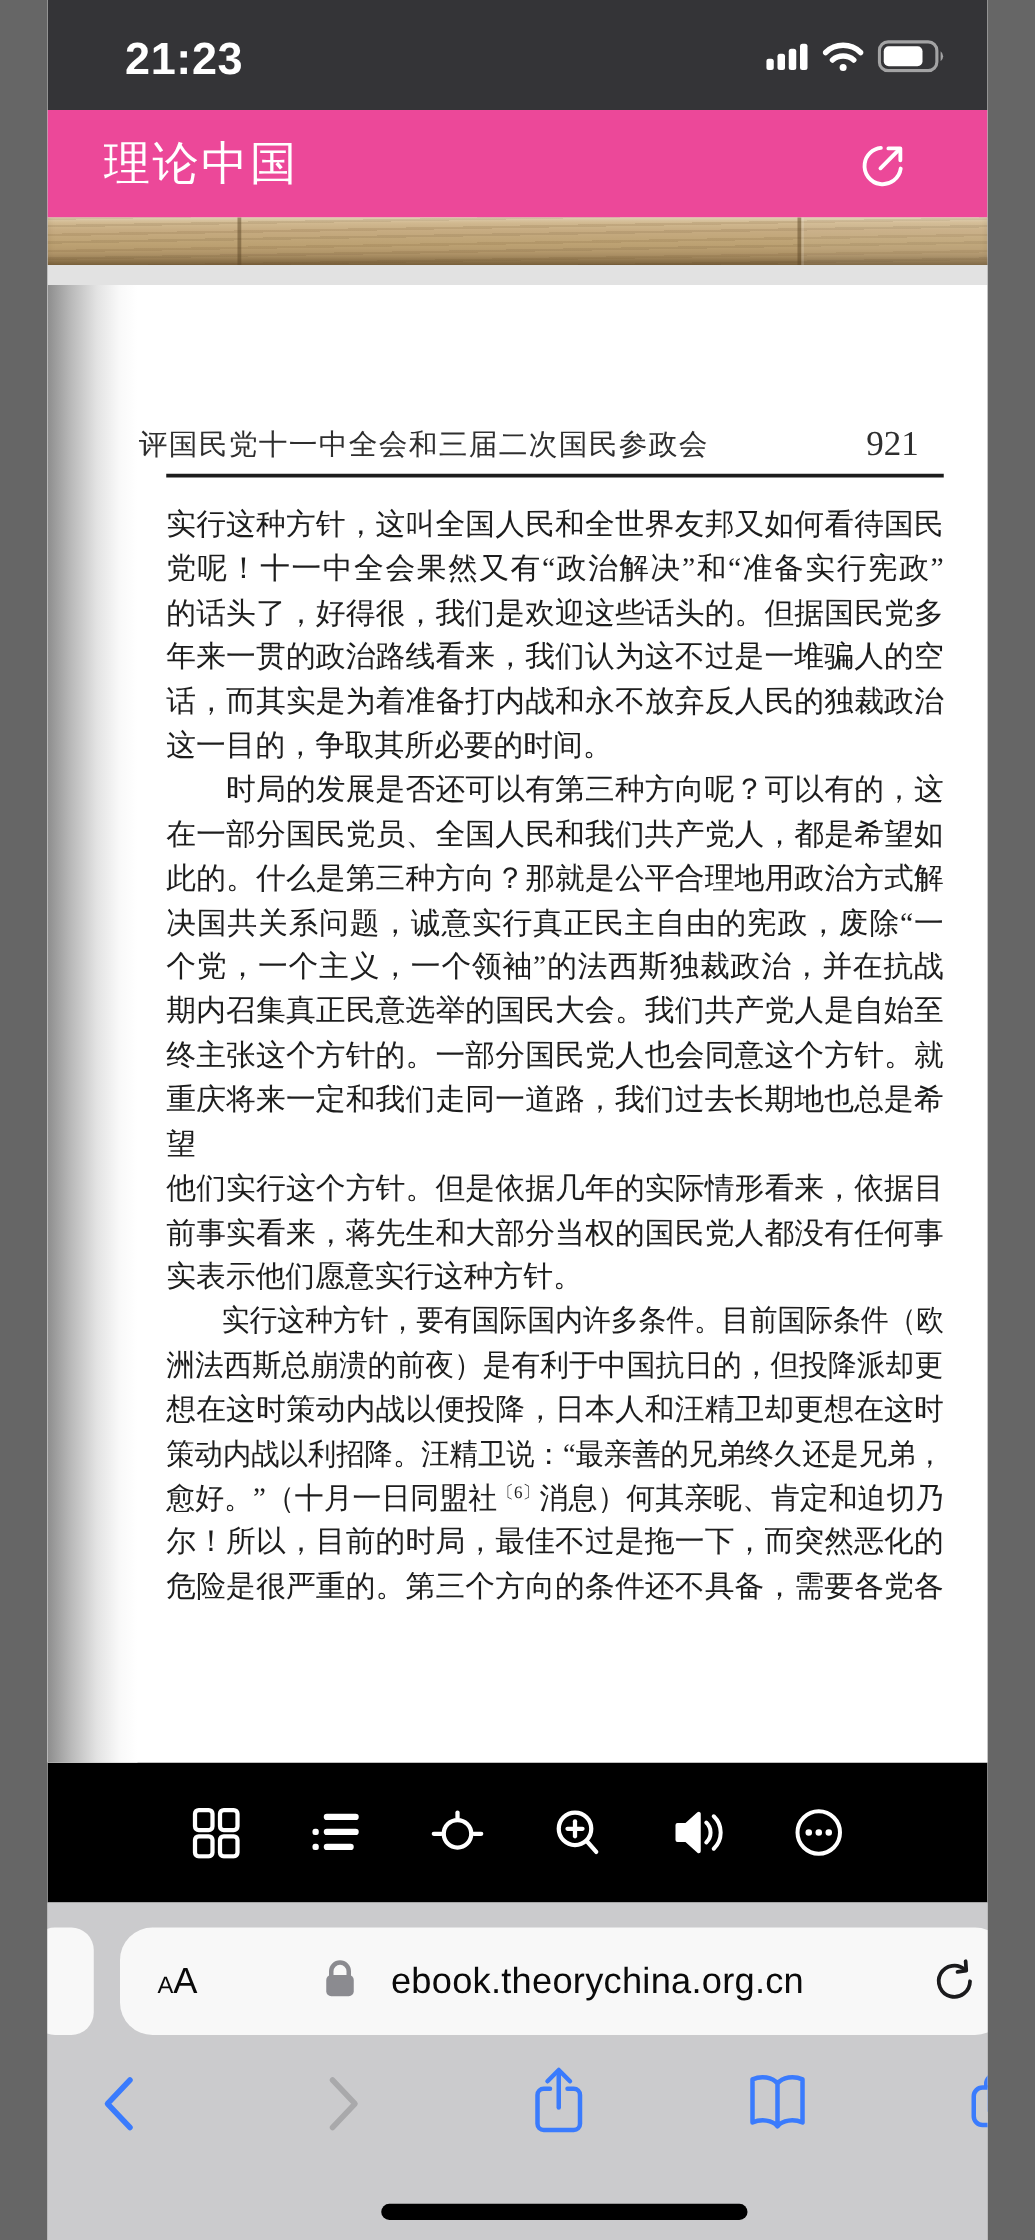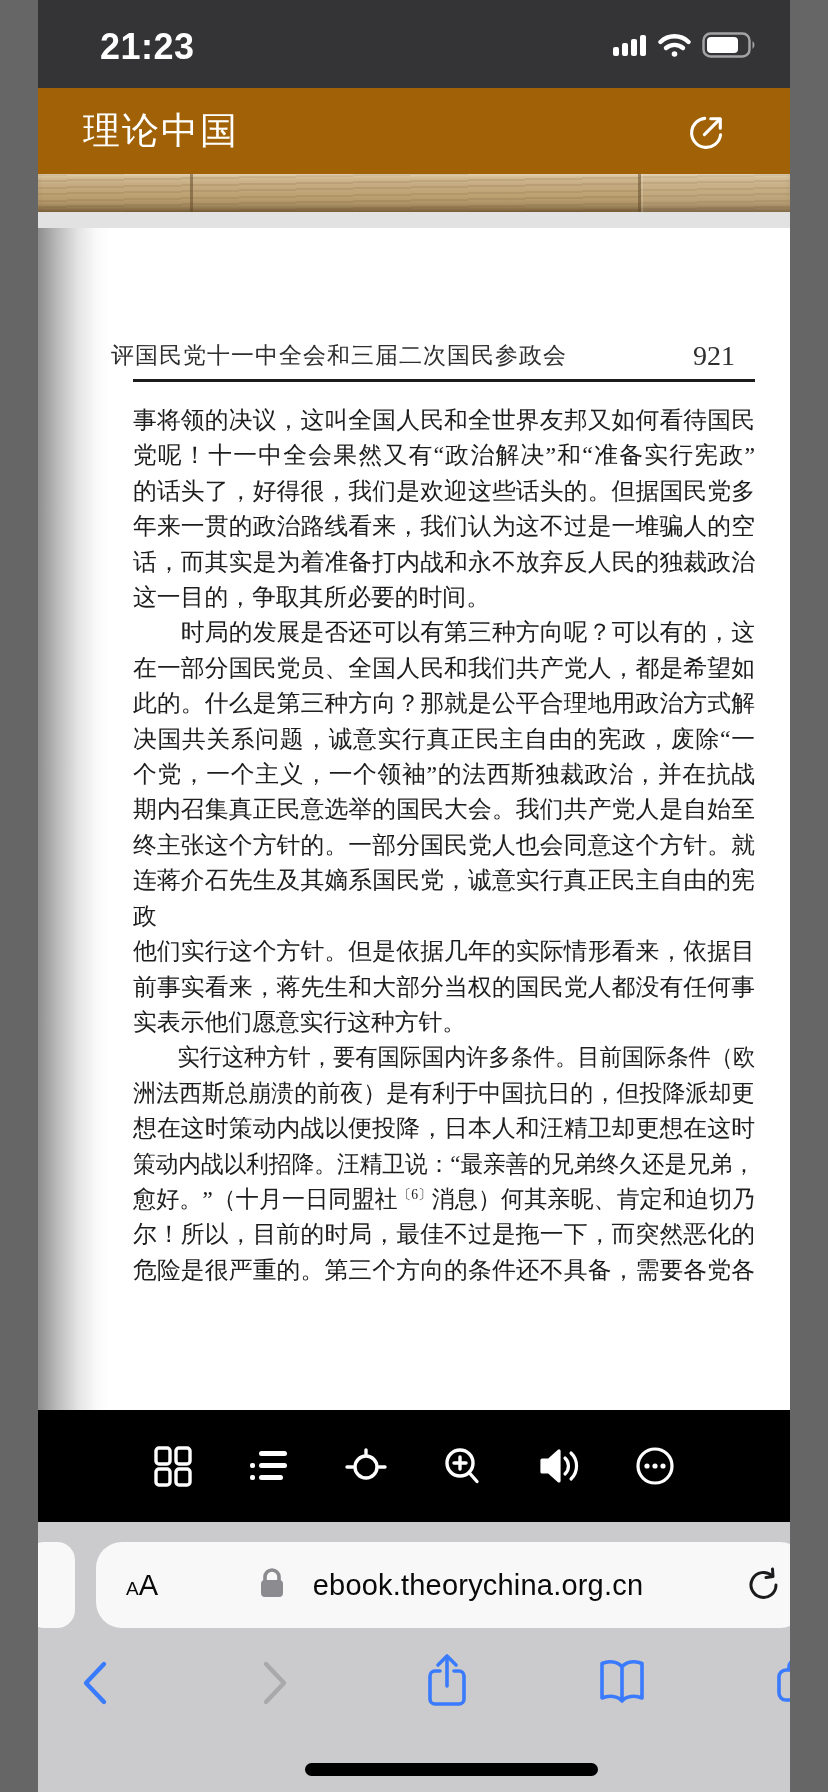--- a/index.html
+++ b/index.html
@@ -6,21 +6,21 @@
   .screen{position:relative;width:752px;height:1792px;margin:0 auto;overflow:hidden;
           font-family:"Liberation Sans","DejaVu Sans",sans-serif;background:#fff;}
 
   
   .status-bar{height:88px;background:#343437;display:flex;align-items:center;
               justify-content:space-between;padding:6px 34px 0 62px;box-sizing:border-box;}
   .sb-time{color:#fff;font-size:36px;font-weight:600;letter-spacing:.5px;}
   .sb-icons{display:flex;align-items:center;gap:11px;}
 
   
-  .app-bar{height:86px;background:#a16207;position:relative;display:flex;align-items:center;text-align:center;}
+  .app-bar{height:86px;background:#ec4899;position:relative;display:flex;align-items:center;text-align:center;}
   .app-title{color:#fff;font-size:37px;margin-left:45px;
              font-family:"Liberation Serif","DejaVu Serif",serif;letter-spacing:2px;}
   .app-ic{position:absolute;top:23px;width:40px;height:40px;}
   .app-ic.share{left:650px;}
   .app-ic.help{left:751px;}
 
   
   .wood{height:38px;position:relative;
     background:
       repeating-linear-gradient(179deg, rgba(121,92,52,.16) 0 2px, rgba(255,255,255,0) 2px 6px, rgba(90,66,34,.12) 6px 8px, rgba(255,255,255,0) 8px 13px),
@@ -131,34 +131,34 @@
   <div class="grey-band"></div>
 
   <div class="page">
     <div class="col">
       <div class="run-head">
         <span class="rh-title">评国民党十一中全会和三届二次国民参政会</span>
         <span class="rh-num">921</span>
       </div>
       <div class="rule"></div>
       <div class="body-text">
-          <div class="bl" style="">事将领的决议，这叫全国人民和全世界友邦又如何看待国民</div>
+          <div class="bl" style="">实行这种方针，这叫全国人民和全世界友邦又如何看待国民</div>
           <div class="bl" style="">党呢！十一中全会果然又有“政治解决”和“准备实行宪政”</div>
           <div class="bl" style="">的话头了，好得很，我们是欢迎这些话头的。但据国民党多</div>
           <div class="bl" style="">年来一贯的政治路线看来，我们认为这不过是一堆骗人的空</div>
           <div class="bl" style="">话，而其实是为着准备打内战和永不放弃反人民的独裁政治</div>
           <div class="bl end" style="">这一目的，争取其所必要的时间。</div>
           <div class="bl" style="">　　时局的发展是否还可以有第三种方向呢？可以有的，这</div>
           <div class="bl" style="">在一部分国民党员、全国人民和我们共产党人，都是希望如</div>
           <div class="bl" style="">此的。什么是第三种方向？那就是公平合理地用政治方式解</div>
           <div class="bl" style="">决国共关系问题，诚意实行真正民主自由的宪政，废除“一</div>
           <div class="bl" style="">个党，一个主义，一个领袖”的法西斯独裁政治，并在抗战</div>
           <div class="bl" style="">期内召集真正民意选举的国民大会。我们共产党人是自始至</div>
           <div class="bl" style="">终主张这个方针的。一部分国民党人也会同意这个方针。就</div>
-          <div class="bl" style="">连蒋介石先生及其嫡系国民党，诚意实行真正民主自由的宪政</div>
+          <div class="bl" style="">重庆将来一定和我们走同一道路，我们过去长期地也总是希望</div>
           <div class="bl" style="">他们实行这个方针。但是依据几年的实际情形看来，依据目</div>
           <div class="bl" style="">前事实看来，蒋先生和大部分当权的国民党人都没有任何事</div>
           <div class="bl end" style="">实表示他们愿意实行这种方针。</div>
           <div class="bl" style="white-space: nowrap; text-align-last: left; transform-origin: 0px 50%; transform: scaleX(0.933934);">　　实行这种方针，要有国际国内许多条件。目前国际条件（欧</div>
           <div class="bl" style="white-space: nowrap; text-align-last: left; transform-origin: 0px 50%; transform: scaleX(0.967341);">洲法西斯总崩溃的前夜）是有利于中国抗日的，但投降派却更</div>
           <div class="bl" style="">想在这时策动内战以便投降，日本人和汪精卫却更想在这时</div>
           <div class="bl" style="white-space: nowrap; text-align-last: left; transform-origin: 0px 50%; transform: scaleX(0.952527);">策动内战以利招降。汪精卫说：“最亲善的兄弟终久还是兄弟，</div>
           <div class="bl" style="white-space: nowrap; text-align-last: left; transform-origin: 0px 50%; transform: scaleX(0.971875);">愈好。”（十月一日同盟社<sup class="fn">〔6〕</sup>消息）何其亲昵、肯定和迫切乃</div>
           <div class="bl" style="">尔！所以，目前的时局，最佳不过是拖一下，而突然恶化的</div>
           <div class="bl" style="">危险是很严重的。第三个方向的条件还不具备，需要各党各</div>

